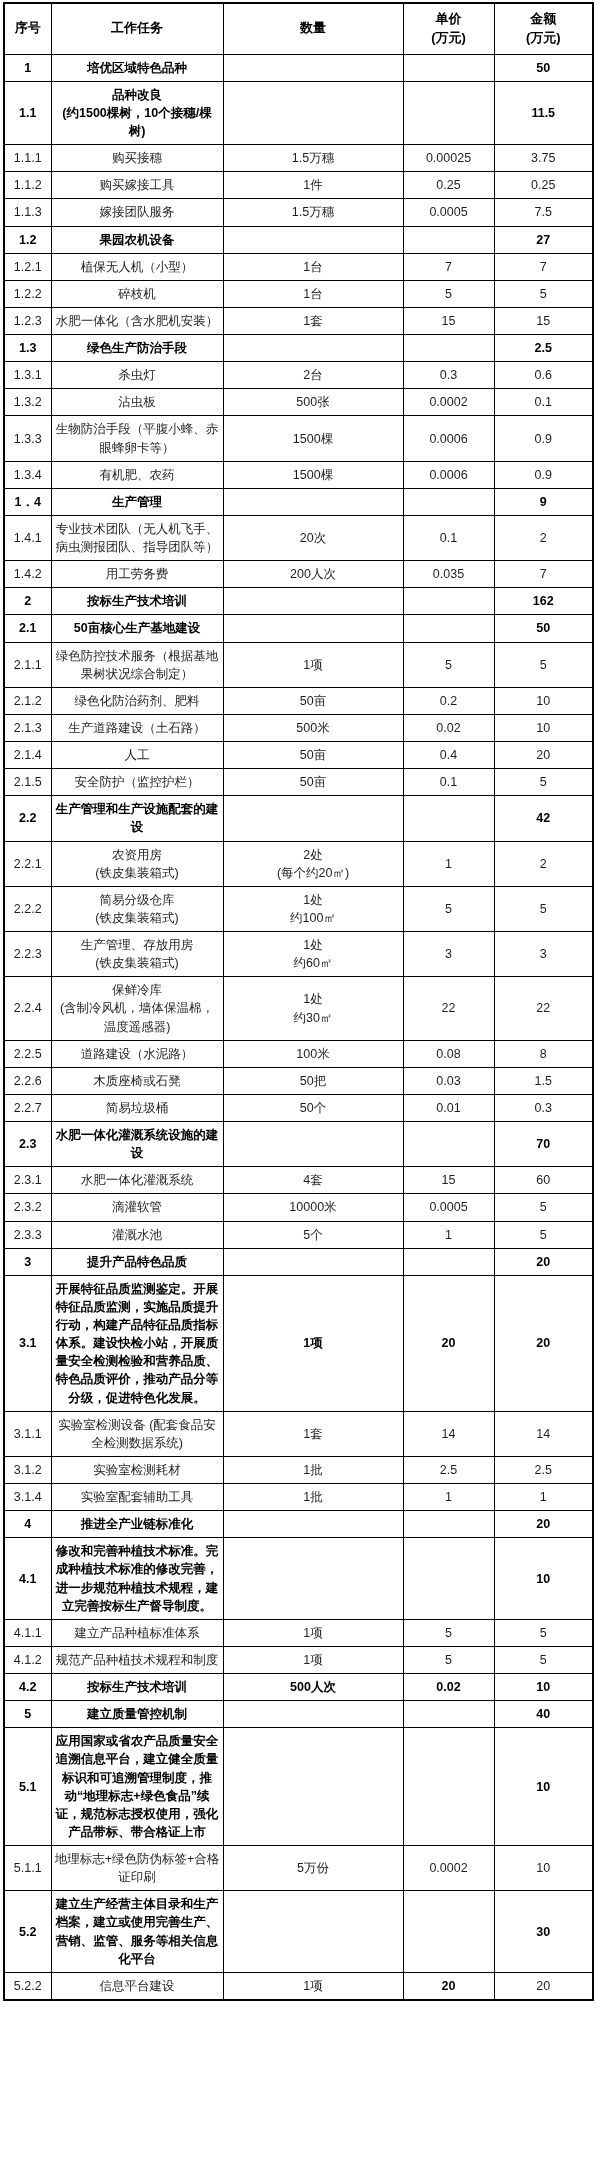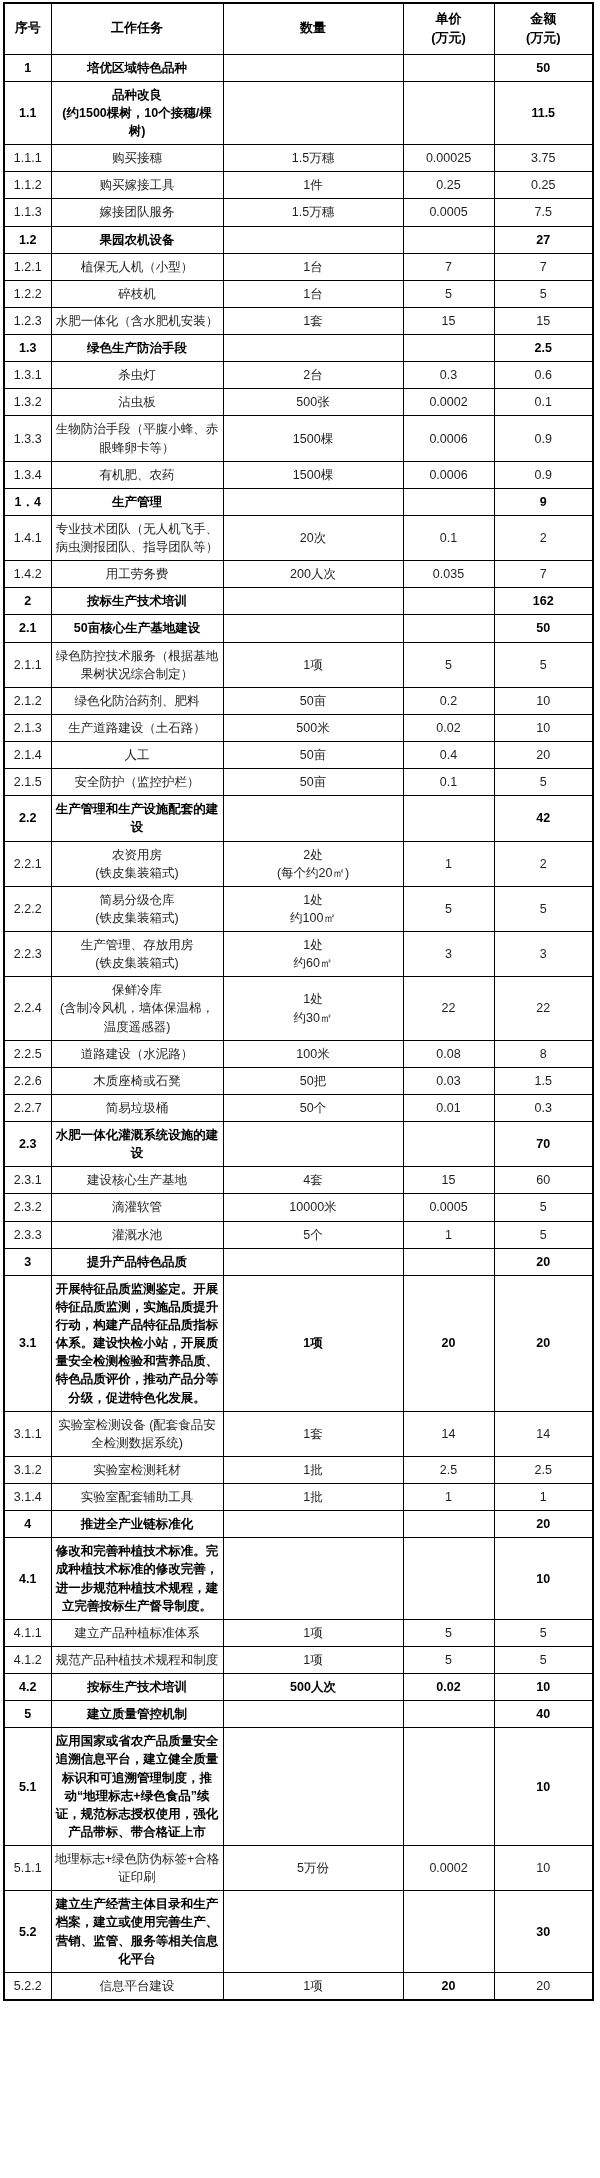--- a/index.html
+++ b/index.html
@@ -309,21 +309,21 @@
         </tr>
         <tr class="bold">
           <td>2.3</td>
           <td>水肥一体化灌溉系统设施的建设</td>
           <td></td>
           <td></td>
           <td>70</td>
         </tr>
         <tr>
           <td>2.3.1</td>
-          <td>建设核心生产基地</td>
+          <td>水肥一体化灌溉系统</td>
           <td>4套</td>
           <td>15</td>
           <td>60</td>
         </tr>
         <tr>
           <td>2.3.2</td>
           <td>滴灌软管</td>
           <td>10000米</td>
           <td>0.0005</td>
           <td>5</td>

